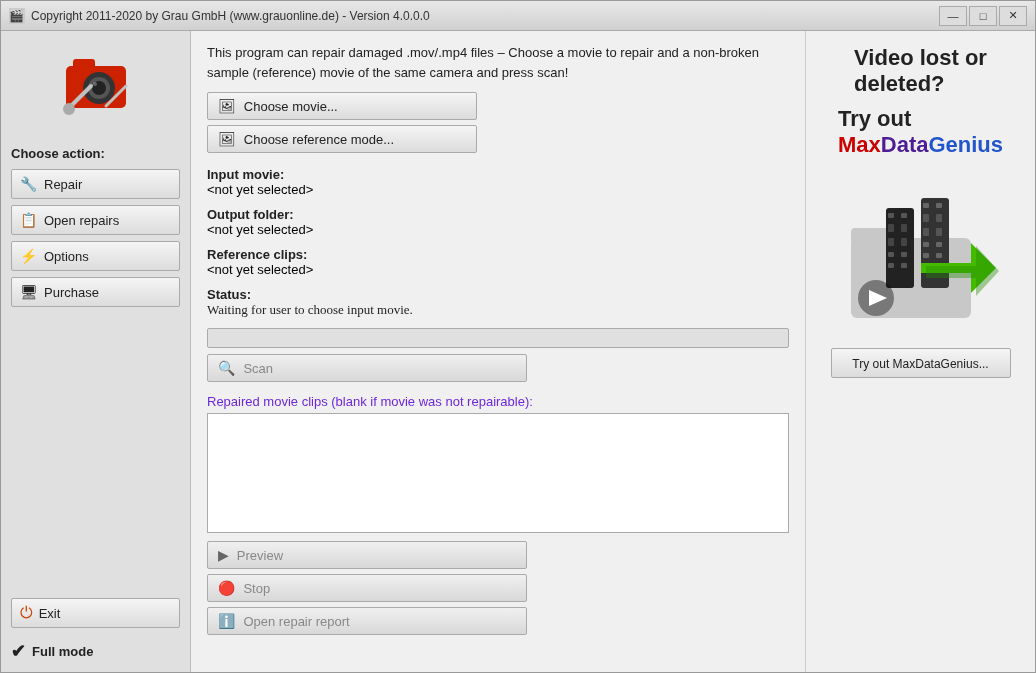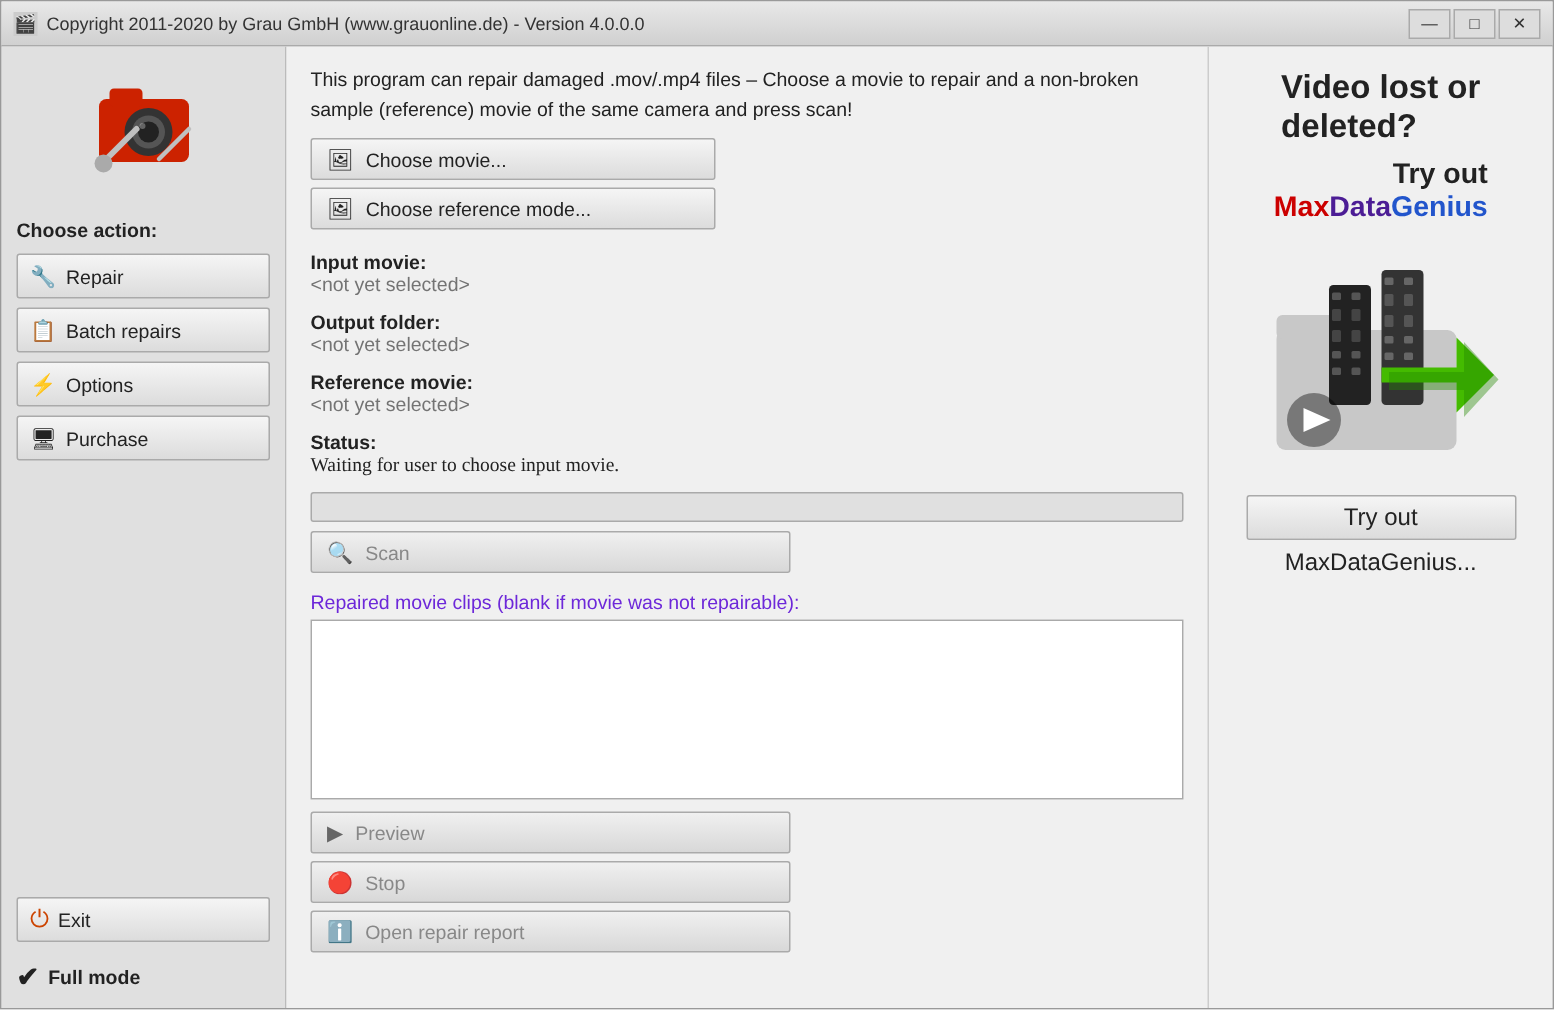--- a/index.html
+++ b/index.html
@@ -176,21 +176,21 @@
     .info-section {
       margin-bottom: 10px;
     }
     .info-label {
       font-weight: bold;
       font-size: 13px;
       color: #222;
     }
     .info-value {
       font-size: 13px;
-      color: #737373;
+      color: #000000;
     }
     .progress-bar-container {
       width: 100%;
       height: 20px;
       background: #e0e0e0;
       border: 1px solid #aaa;
       margin-bottom: 6px;
       border-radius: 2px;
     }
     .progress-bar-fill {
@@ -261,37 +261,37 @@
       flex-shrink: 0;
     }
     .ad-title {
       font-size: 22px;
       font-weight: bold;
       color: #222;
       line-height: 1.2;
       margin-bottom: 8px;
     }
     .ad-subtitle {
-      font-size: 19px;
+      font-size: 22px;
       font-weight: bold;
-      text-align: right;
-      margin-bottom: 10px;
+      text-align: left;
+      margin-bottom: 20px;
     }
     .ad-subtitle .try { color: #222; }
     .ad-subtitle .max { color: #cc0000; }
     .ad-subtitle .data { color: #4c1d95; }
     .ad-subtitle .genius { color: #2255cc; }
     .ad-try-btn {
       width: 180px;
       height: 30px;
       background: linear-gradient(to bottom, #f5f5f5, #dcdcdc);
       border: 1px solid #aaa;
       border-radius: 2px;
       cursor: pointer;
-      font-size: 16px;
+      font-size: 12px;
       color: #222;
       text-align: center;
       line-height: 30px;
     }
     
     .film-reel-container {
       width: 180px;
       height: 170px;
     }
   </style>
@@ -332,21 +332,21 @@
       </div>
 
       <div class="choose-action-label">Choose action:</div>
 
       <button class="sidebar-btn">
         <span class="btn-icon">🔧</span>
         <span>Repair</span>
       </button>
       <button class="sidebar-btn">
         <span class="btn-icon">📋</span>
-        <span>Batch repairs</span>
+        <span>Open repairs</span>
       </button>
       <button class="sidebar-btn">
         <span class="btn-icon">⚡</span>
         <span>Options</span>
       </button>
       <button class="sidebar-btn">
         <span class="btn-icon">🖥</span>
         <span>Purchase</span>
       </button>
 
@@ -382,21 +382,21 @@
         <span class="info-value">&lt;not yet selected&gt;</span>
       </div>
 
       <div class="info-section">
         <span class="info-label">Output folder:</span>
         <br>
         <span class="info-value">&lt;not yet selected&gt;</span>
       </div>
 
       <div class="info-section">
-        <span class="info-label">Reference movie:</span>
+        <span class="info-label">Reference clips:</span>
         <br>
         <span class="info-value">&lt;not yet selected&gt;</span>
       </div>
 
       <div class="info-section">
         <span class="info-label">Status:</span>
         <br>
         <span class="info-value" style="color:#222;font-family:Liberation Serif, serif;">Waiting for user to choose input movie.</span>
       </div>
 

